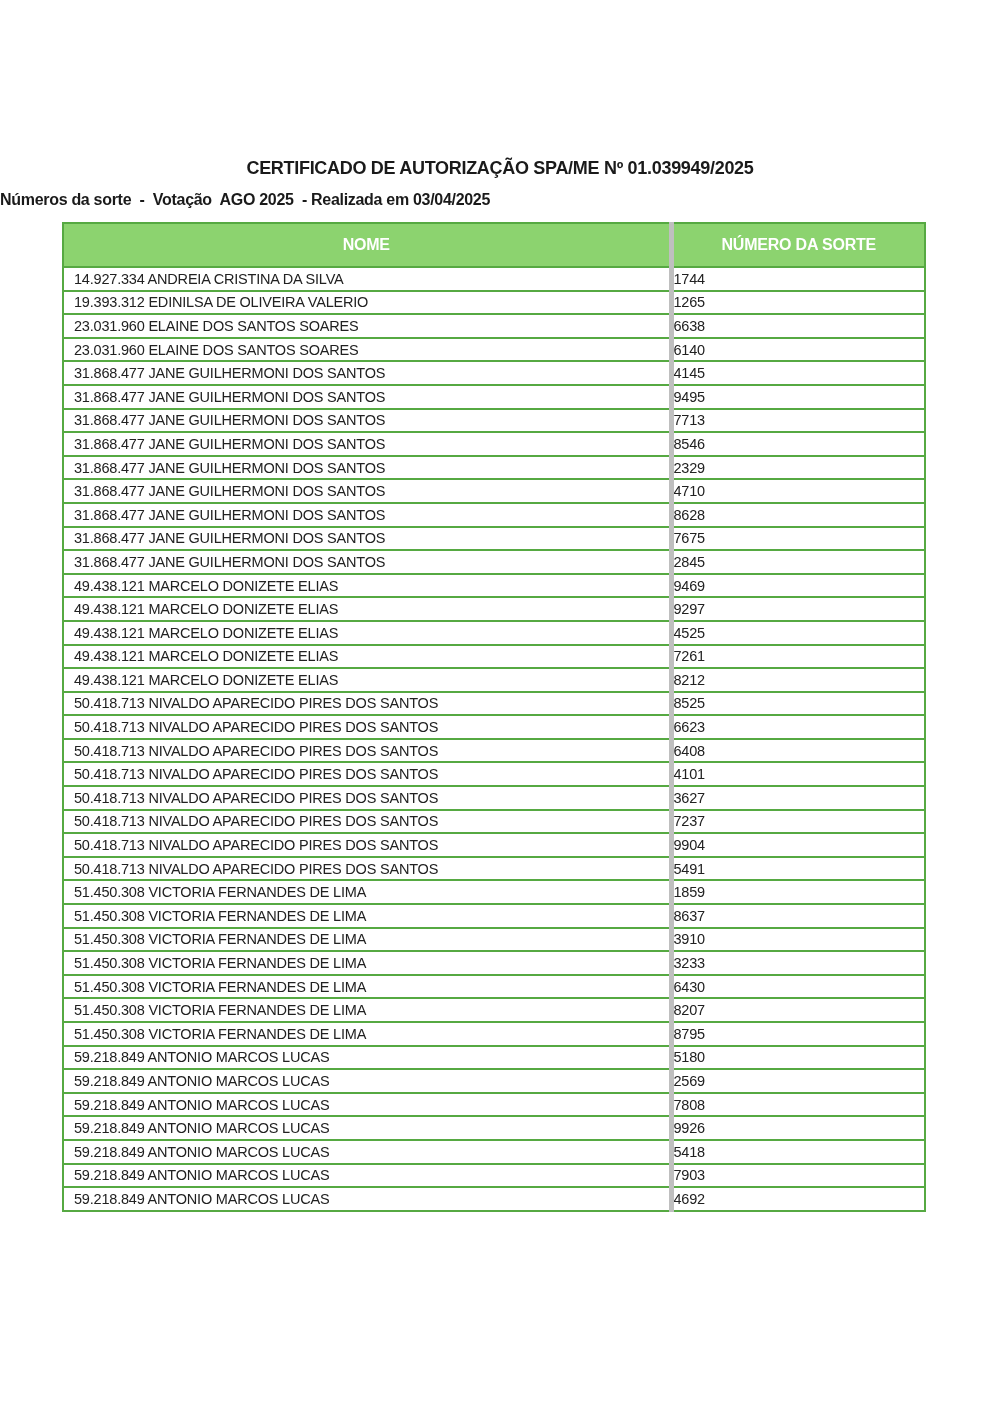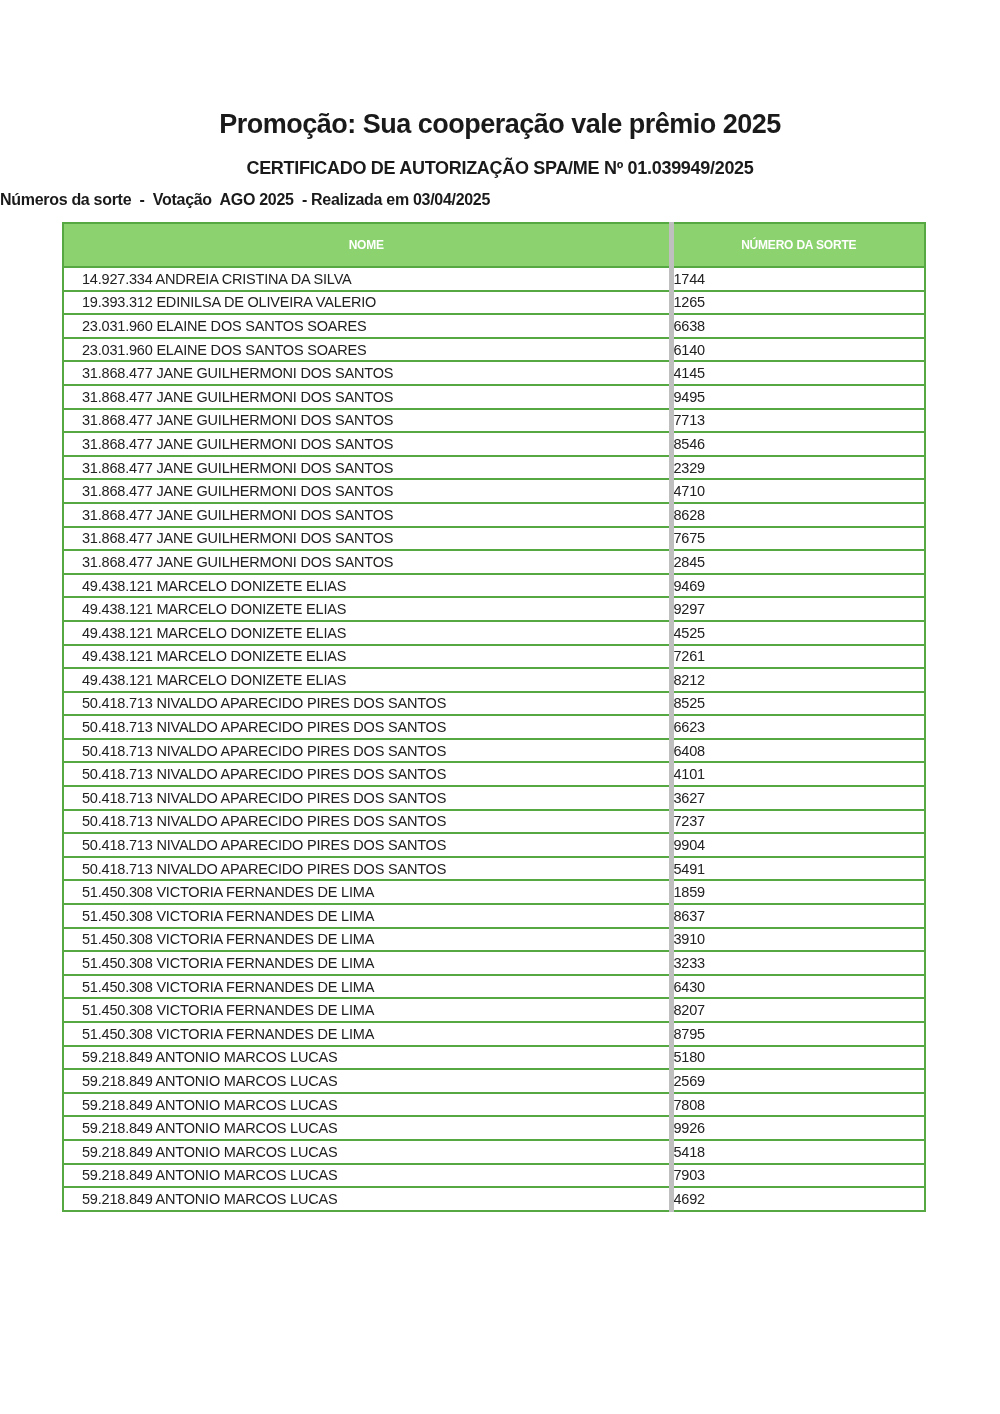--- a/index.html
+++ b/index.html
@@ -58,21 +58,21 @@
     left:62px;top:222px;
     width:862px;
     border-collapse:collapse;
     table-layout:fixed;
   }
   col.c-name{width:608px;}
   col.c-num{width:254px;}
   table.lucky th{
     background:var(--header-bg);
     color:var(--header-text);
-    font-size:12px;
+    font-size:16px;
     font-weight:bold;
     letter-spacing:-0.2px;
     text-align:center;
     height:44px;
     border:2px solid var(--border-green);
     padding:0;
   }
   table.lucky th.th-name{
     border-right:5px solid var(--divider-gray);
   }
@@ -83,31 +83,30 @@
     height:23.6px;
     padding:0;
     vertical-align:middle;
     color:var(--body-text);
     overflow:hidden;
     white-space:nowrap;
   }
   table.lucky td.cell-name{
     border-right:5px solid var(--divider-gray);
     text-align:left;
-    padding-left:18px;
+    padding-left:10px;
   }
   table.lucky td.cell-num{
     text-align:left;
   }
 </style>
 </head>
 <body>
 
 <div class="doc">
-  <div class="title">Promoção: Sua cooperação vale prêmio 2025</div>
   <div class="subtitle">CERTIFICADO DE AUTORIZAÇÃO SPA/ME Nº 01.039949/2025</div>
   <div class="drawinfo">Números da sorte  -  Votação  AGO 2025  - Realizada em 03/04/2025</div>
 
   <table class="lucky">
     <colgroup>
       <col class="c-name">
       <col class="c-num">
     </colgroup>
     <thead>
       <tr>

